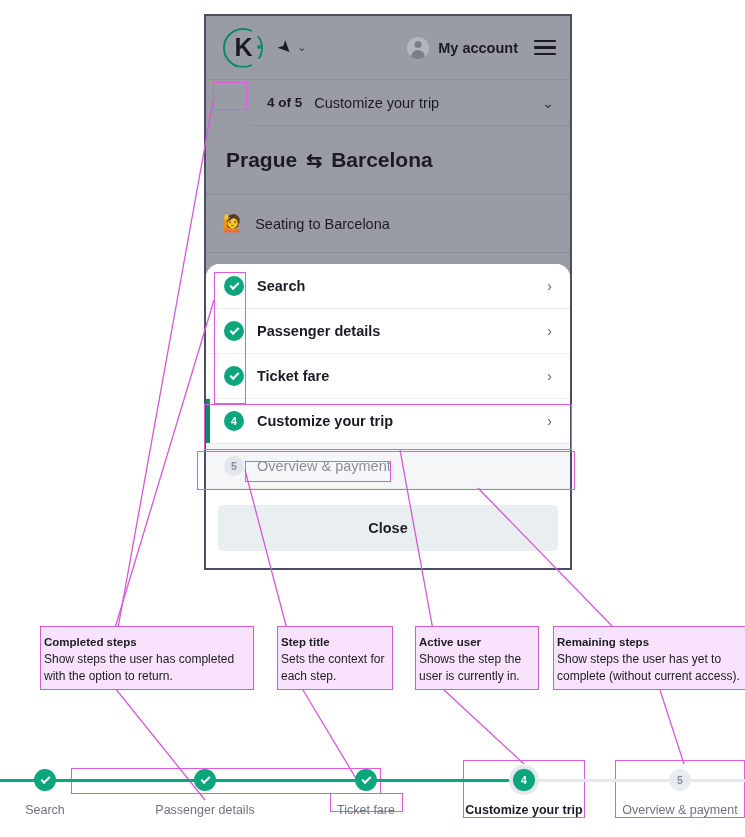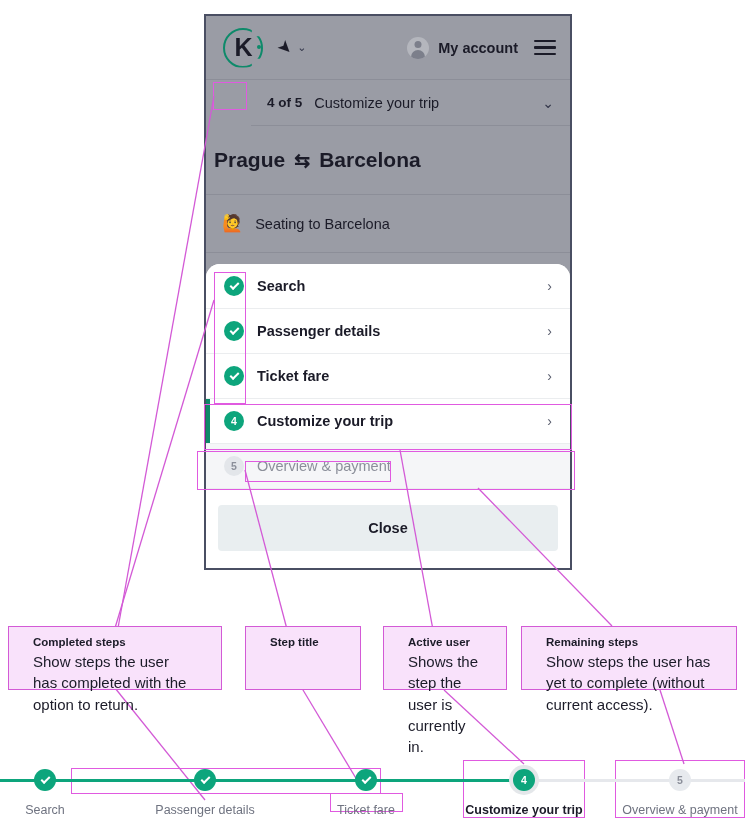--- a/index.html
+++ b/index.html
@@ -70,21 +70,21 @@
   .progress-bar {
     height: 46px; display: flex; align-items: center;
     padding: 0 16px; border-bottom: 1px solid #8c8e98;
     cursor: pointer; background: #9a9ca5; margin-left: 45px;
   }
   .pb-count { font-size: 13.5px; font-weight: 700; color: #1b1b28; }
   .pb-title { font-size: 14.5px; color: #1b1b28; margin-left: 12px; }
   .pb-chev { margin-left: auto; font-size: 14px; color: #33364a; }
 
   .trip-title {
-    padding: 22px 8px; font-size: 21px; font-weight: 700; color: #1b1b28;
+    padding: 22px 20px; font-size: 21px; font-weight: 700; color: #1b1b28;
     border-bottom: 1px solid #8c8e98; display: flex; align-items: center; gap: 9px;
   }
   .swap { font-size: 19px; }
   .seating-row {
     padding: 18px 16px; display: flex; align-items: center; gap: 12px;
     font-size: 14.5px; color: #1b1b28; border-bottom: 1px solid #8c8e98;
   }
   .seat-icon { font-size: 17px; }
 
   
@@ -129,24 +129,25 @@
 
   
   .hl {
     position: absolute; border: 1.5px solid #e05ae0; pointer-events: none;
   }
   svg.leaders { position: absolute; inset: 0; pointer-events: none; }
 
   
   .note {
     position: absolute; background: #f9e2fb; border: 1.5px solid #d35ad6;
-    padding: 9px 24px 10px;
+    padding: 9px 3px 10px;
+    margin-left: 32px;
   }
   .note h4 { font-size: 11.5px; font-weight: 700; color: #1b1b28; margin-bottom: 3px; }
-  .note p  { font-size: 15px; line-height: 1.42; color: #1b1b28; }
+  .note p  { font-size: 12px; line-height: 1.42; color: #1b1b28; }
 
   
   .hstepper { position: absolute; left: 0; top: 758px; width: 745px; height: 70px; }
   .track {
     position: absolute; left: 0; right: 0; top: 21px; height: 3px; background: #e6e8ec;
   }
   .track-done {
     position: absolute; left: 0; top: 21px; height: 3px; background: #0da57c;
     width: 524px;
   }
@@ -280,20 +281,21 @@
     </g>
   </svg>
 
   <div class="note" style="left:8px; top:626px; width:214px; height:64px;">
     <h4>Completed steps</h4>
     <p>Show steps the user has completed with the option to return.</p>
   </div>
 
   <div class="note" style="left:245px; top:626px; width:116px; height:64px;">
     <h4>Step title</h4>
+    <p>Sets the context for each step.</p>
   </div>
 
   <div class="note" style="left:383px; top:626px; width:124px; height:64px;">
     <h4>Active user</h4>
     <p>Shows the step the user is currently in.</p>
   </div>
 
   <div class="note" style="left:521px; top:626px; width:216px; height:64px;">
     <h4>Remaining steps</h4>
     <p>Show steps the user has yet to complete (without current access).</p>

